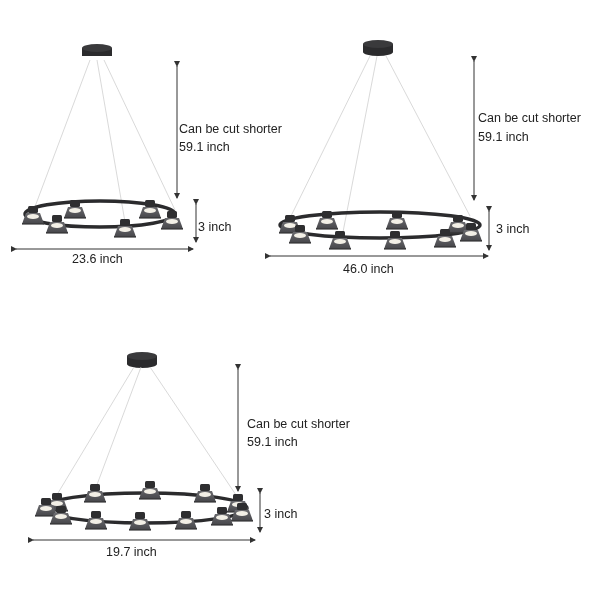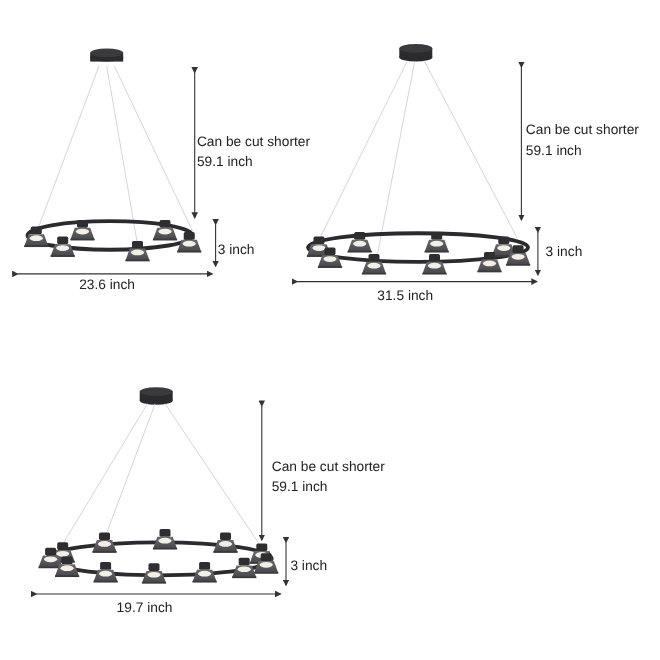--- a/index.html
+++ b/index.html
@@ -103,20 +103,20 @@
   </svg>
 
   <div class="label" style="left:179px; top:122px;">Can be cut shorter</div>
   <div class="label" style="left:179px; top:140px;">59.1 inch</div>
   <div class="label" style="left:198px; top:220px;">3 inch</div>
   <div class="label" style="left:72px; top:252px;">23.6 inch</div>
 
   <div class="label" style="left:478px; top:111px;">Can be cut shorter</div>
   <div class="label" style="left:478px; top:130px;">59.1 inch</div>
   <div class="label" style="left:496px; top:222px;">3 inch</div>
-  <div class="label" style="left:343px; top:262px;">31.5 inch</div>
+  <div class="label" style="left:343px; top:262px;">46.0 inch</div>
 
   <div class="label" style="left:247px; top:417px;">Can be cut shorter</div>
   <div class="label" style="left:247px; top:435px;">59.1 inch</div>
   <div class="label" style="left:264px; top:507px;">3 inch</div>
   <div class="label" style="left:106px; top:545px;">19.7 inch</div>
 
 </div>
 
 </body></html>

